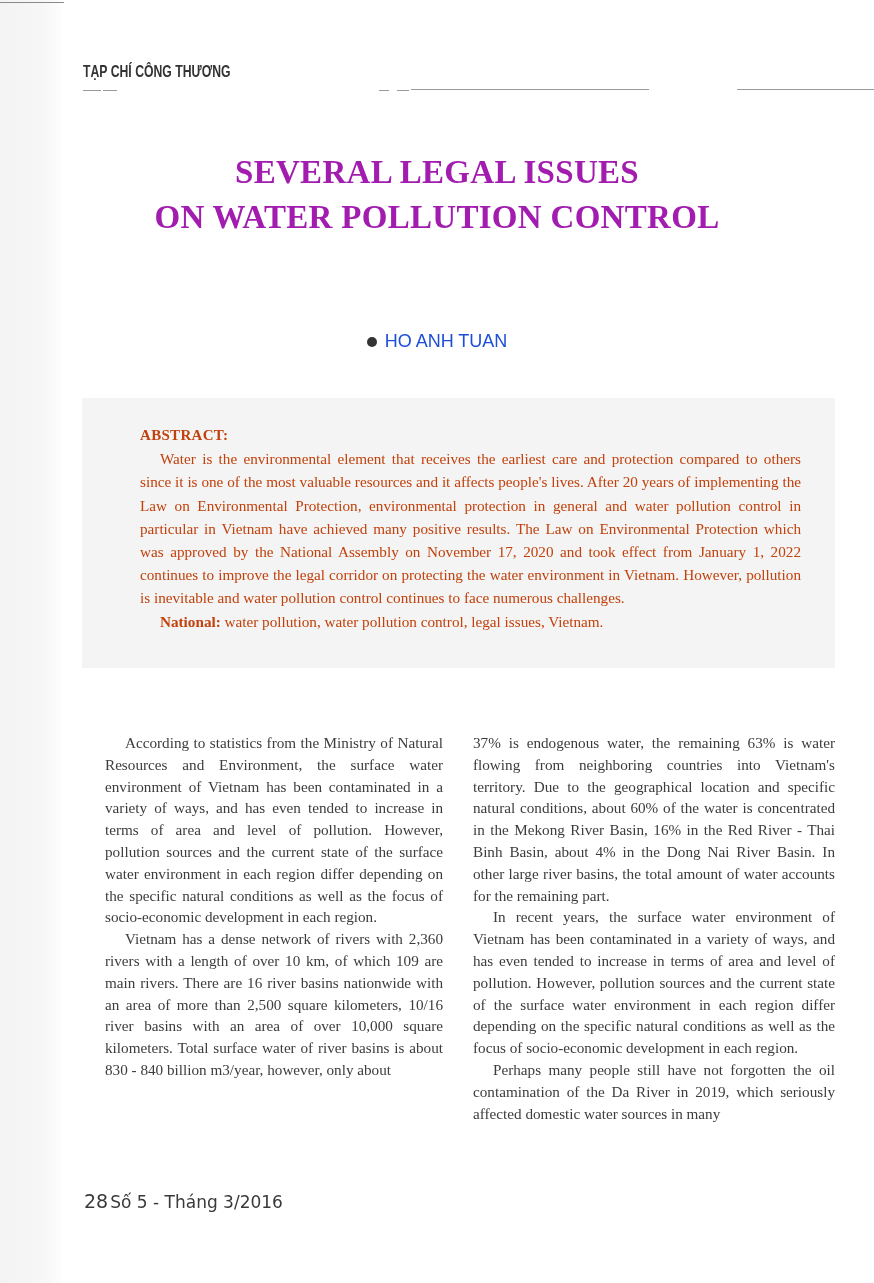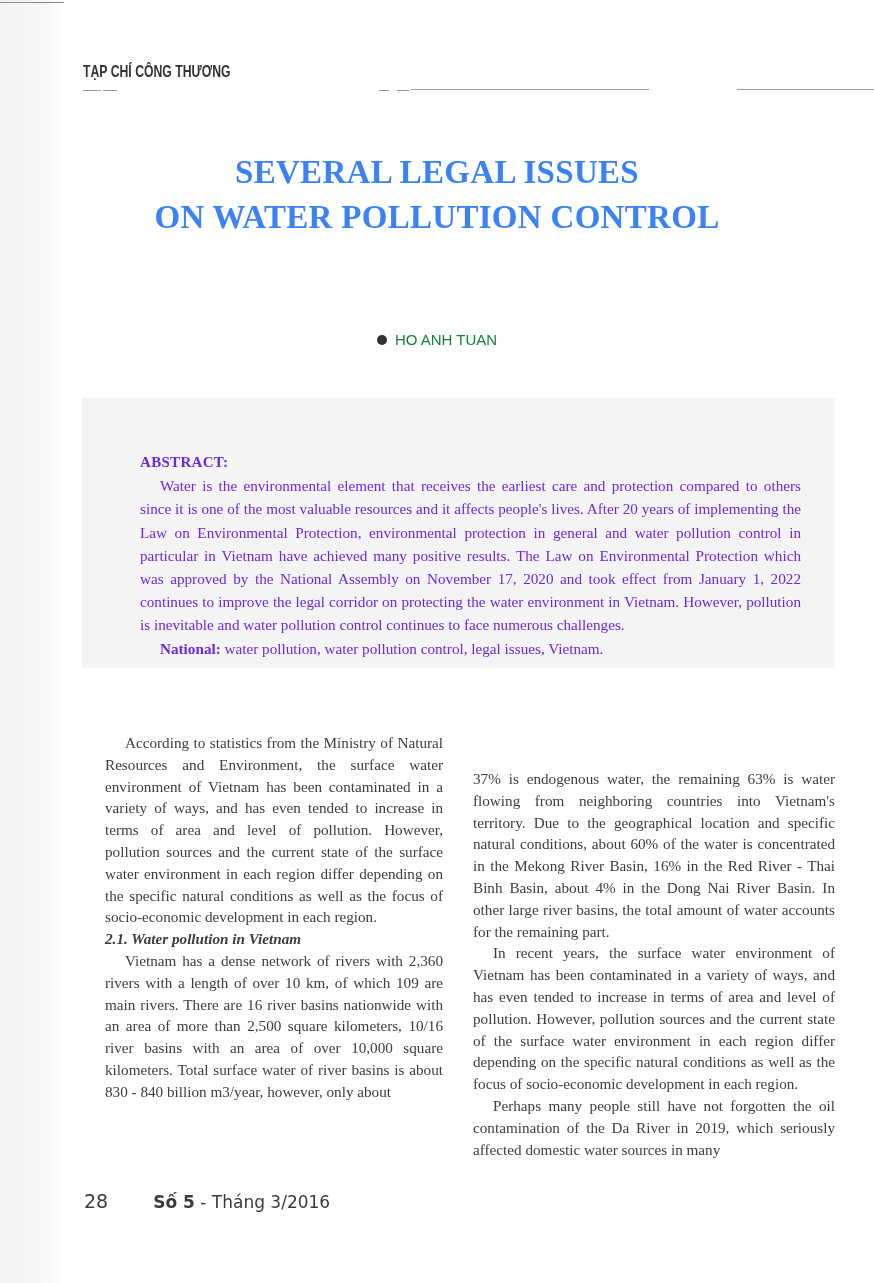--- a/index.html
+++ b/index.html
@@ -18,57 +18,57 @@
   .journal-name {
     position: absolute; left: 83px; top: 62px;
     font-family: "Liberation Sans", sans-serif; font-weight: bold;
     font-size: 17px; letter-spacing: 0px; color: #333;
     transform: scaleX(0.72); transform-origin: left top;
   }
   .rule { position: absolute; height: 1px; background: #9a9a9a; }
   .title {
     position: absolute; left: 0; width: 874px; top: 150px;
     text-align: center; font-family: "Liberation Serif", serif; font-weight: bold;
-    font-size: 33px; line-height: 45px; color: #3b82f6; letter-spacing: 0.3px;
+    font-size: 33px; line-height: 45px; color: #a21caf; letter-spacing: 0.3px;
   }
   .author {
     position: absolute; left: 0; width: 874px; top: 331px; text-align: center;
-    font-family: "Liberation Sans", sans-serif; font-size: 15px; color: #15803d;
+    font-family: "Liberation Sans", sans-serif; font-size: 18px; color: #1d4ed8;
   }
   .author .dot {
     display: inline-block; width: 10px; height: 10px; border-radius: 50%;
     background: #333; margin-right: 8px; vertical-align: 0px;
   }
   .abstract-box {
     position: absolute; left: 82px; top: 398px; width: 753px; height: 270px;
     background: #f3f4f3;
   }
   .abstract-inner {
     position: absolute; left: 58px; top: 26px; width: 661px;
-    font-size: 15.2px; line-height: 23.2px; color: #6d28d9; text-align: justify; margin-top: 27px;
+    font-size: 15.2px; line-height: 23.2px; color: #c2410c; text-align: justify;
   }
   .abstract-heading { font-weight: bold; font-size: 15px; letter-spacing: 0.3px; }
   .indent { text-indent: 20px; margin: 0; }
   .kw-label { font-weight: bold; }
   .col {
     position: absolute; top: 732px; width: 338px;
     font-size: 15.2px; line-height: 21.8px; color: #3c3c3c; text-align: justify;
   }
   .col-left { left: 105px; }
-  .col-right { left: 473px; width: 362px; margin-top: 36px; }
+  .col-right { left: 473px; width: 362px; }
   .col p { margin: 0; text-indent: 20px; }
   .col p.noindent { text-indent: 0; }
   .h1 { font-weight: bold; text-indent: 0 !important; }
   .h2 { font-weight: bold; font-style: italic; text-indent: 0 !important; }
   .footer {
     position: absolute; left: 84px; top: 1190px;
     font-family: "DejaVu Sans", sans-serif; font-size: 17px; color: #3a3a3a;
   }
-  .footer .page-num { margin-right: 18px; font-size: 19px; }
-  .footer .issue { font-weight: bold; margin-left: 27px; }
+  .footer .page-num { margin-right: 2px; font-size: 19px; }
+  .footer .issue { font-weight: normal; }
 </style>
 </head>
 <body>
 
 <div class="binding-shadow"></div>
 <div class="binding-top-rule"></div>
 
 <div class="journal-name">TẠP CHÍ CÔNG THƯƠNG</div>
 
 <div class="rule" style="left:83px;top:90px;width:18px;"></div>
@@ -90,21 +90,20 @@
 <div class="abstract-box">
   <div class="abstract-inner">
     <div class="abstract-heading">ABSTRACT:</div>
     <p class="indent">Water is the environmental element that receives the earliest care and protection compared to others since it is one of the most valuable resources and it affects people's lives. After 20 years of implementing the Law on Environmental Protection, environmental protection in general and water pollution control in particular in Vietnam have achieved many positive results. The Law on Environmental Protection which was approved by the National Assembly on November 17, 2020 and took effect from January 1, 2022 continues to improve the legal corridor on protecting the water environment in Vietnam. However, pollution is inevitable and water pollution control continues to face numerous challenges.</p>
     <p class="indent"><span class="kw-label">National:</span><span> water pollution, water pollution control, legal issues, Vietnam.</span></p>
   </div>
 </div>
 
 <div class="col col-left">
   <p>According to statistics from the Ministry of Natural Resources and Environment, the surface water environment of Vietnam has been contaminated in a variety of ways, and has even tended to increase in terms of area and level of pollution. However, pollution sources and the current state of the surface water environment in each region differ depending on the specific natural conditions as well as the focus of socio-economic development in each region.</p>
-  <p class="h2">2.1.   Water pollution in Vietnam</p>
   <p>Vietnam has a dense network of rivers with 2,360 rivers with a length of over 10 km, of which 109 are main rivers. There are 16 river basins nationwide with an area of more than 2,500 square kilometers, 10/16 river basins with an area of over 10,000 square kilometers. Total surface water of river basins is about 830 - 840 billion m3/year, however, only about</p>
 </div>
 
 <div class="col col-right">
   <p class="noindent">37% is endogenous water, the remaining 63% is water flowing from neighboring countries into Vietnam's territory. Due to the geographical location and specific natural conditions, about 60% of the water is concentrated in the Mekong River Basin, 16% in the Red River - Thai Binh Basin, about 4% in the Dong Nai River Basin. In other large river basins, the total amount of water accounts for the remaining part.</p>
   <p>In recent years, the surface water environment of Vietnam has been contaminated in a variety of ways, and has even tended to increase in terms of area and level of pollution. However, pollution sources and the current state of the surface water environment in each region differ depending on the specific natural conditions as well as the focus of socio-economic development in each region.</p>
   <p>Perhaps many people still have not forgotten the oil contamination of the Da River in 2019, which seriously affected domestic water sources in many</p>
 </div>
 
 <div class="footer">

